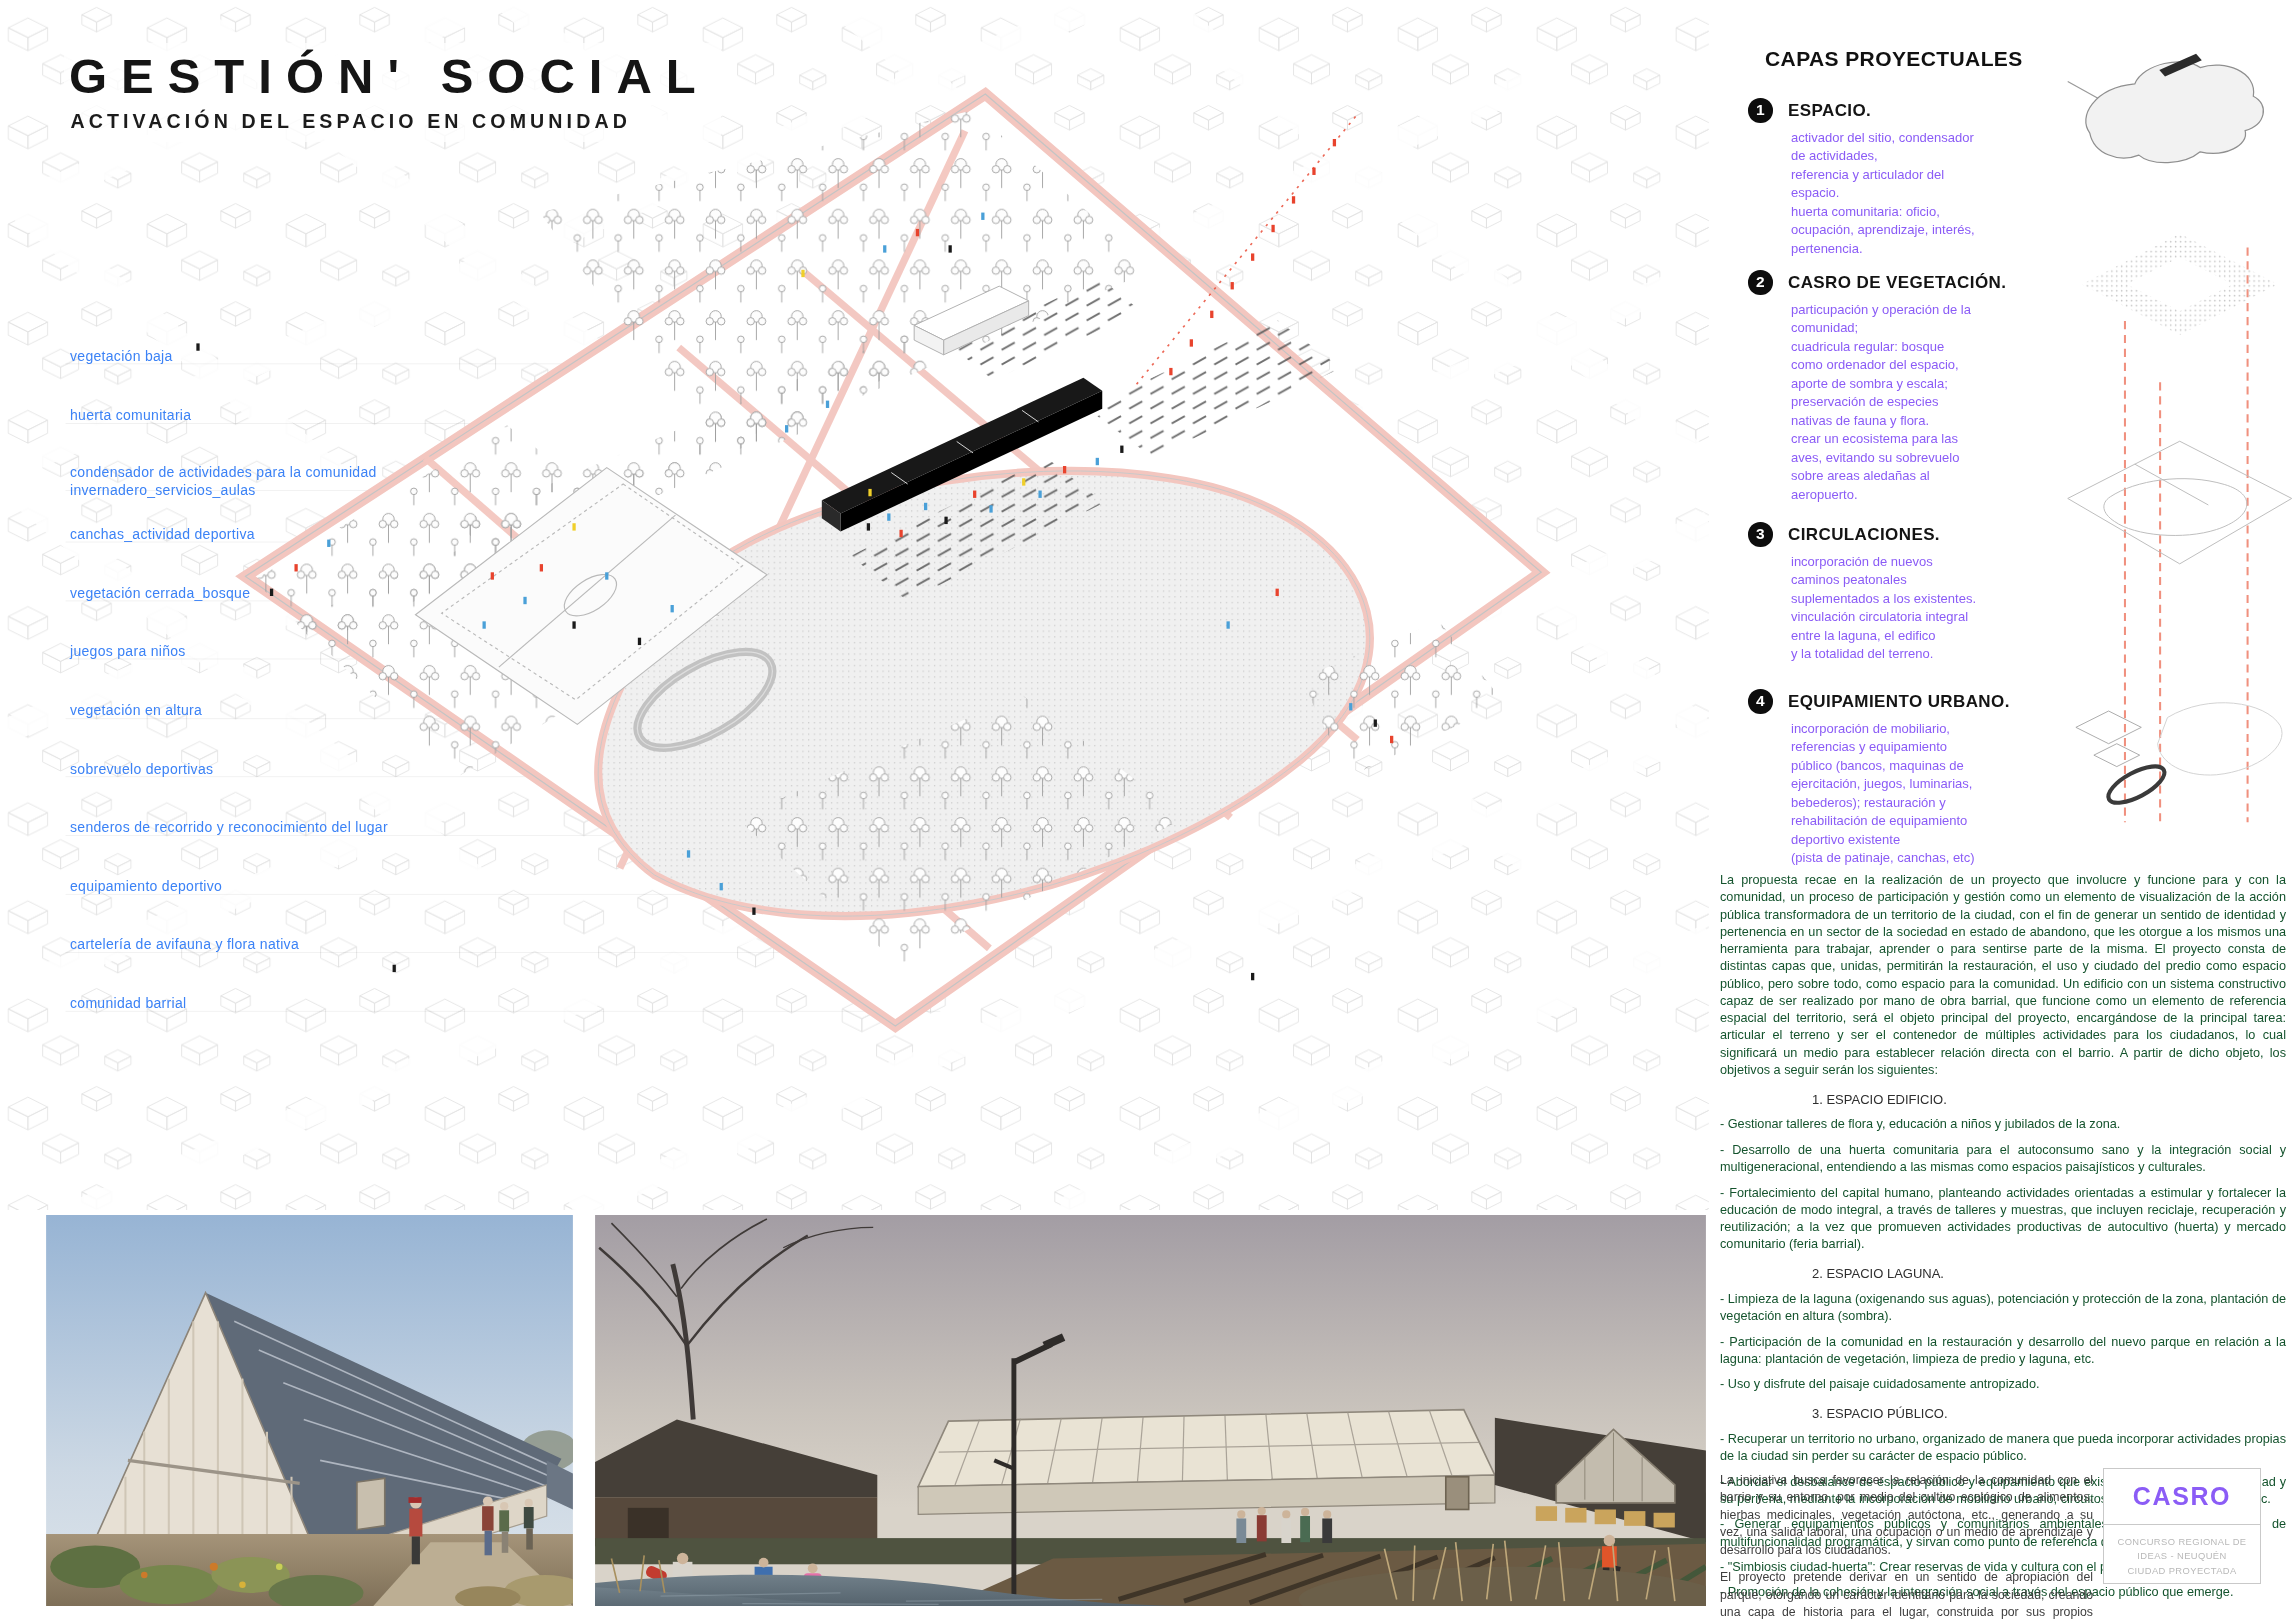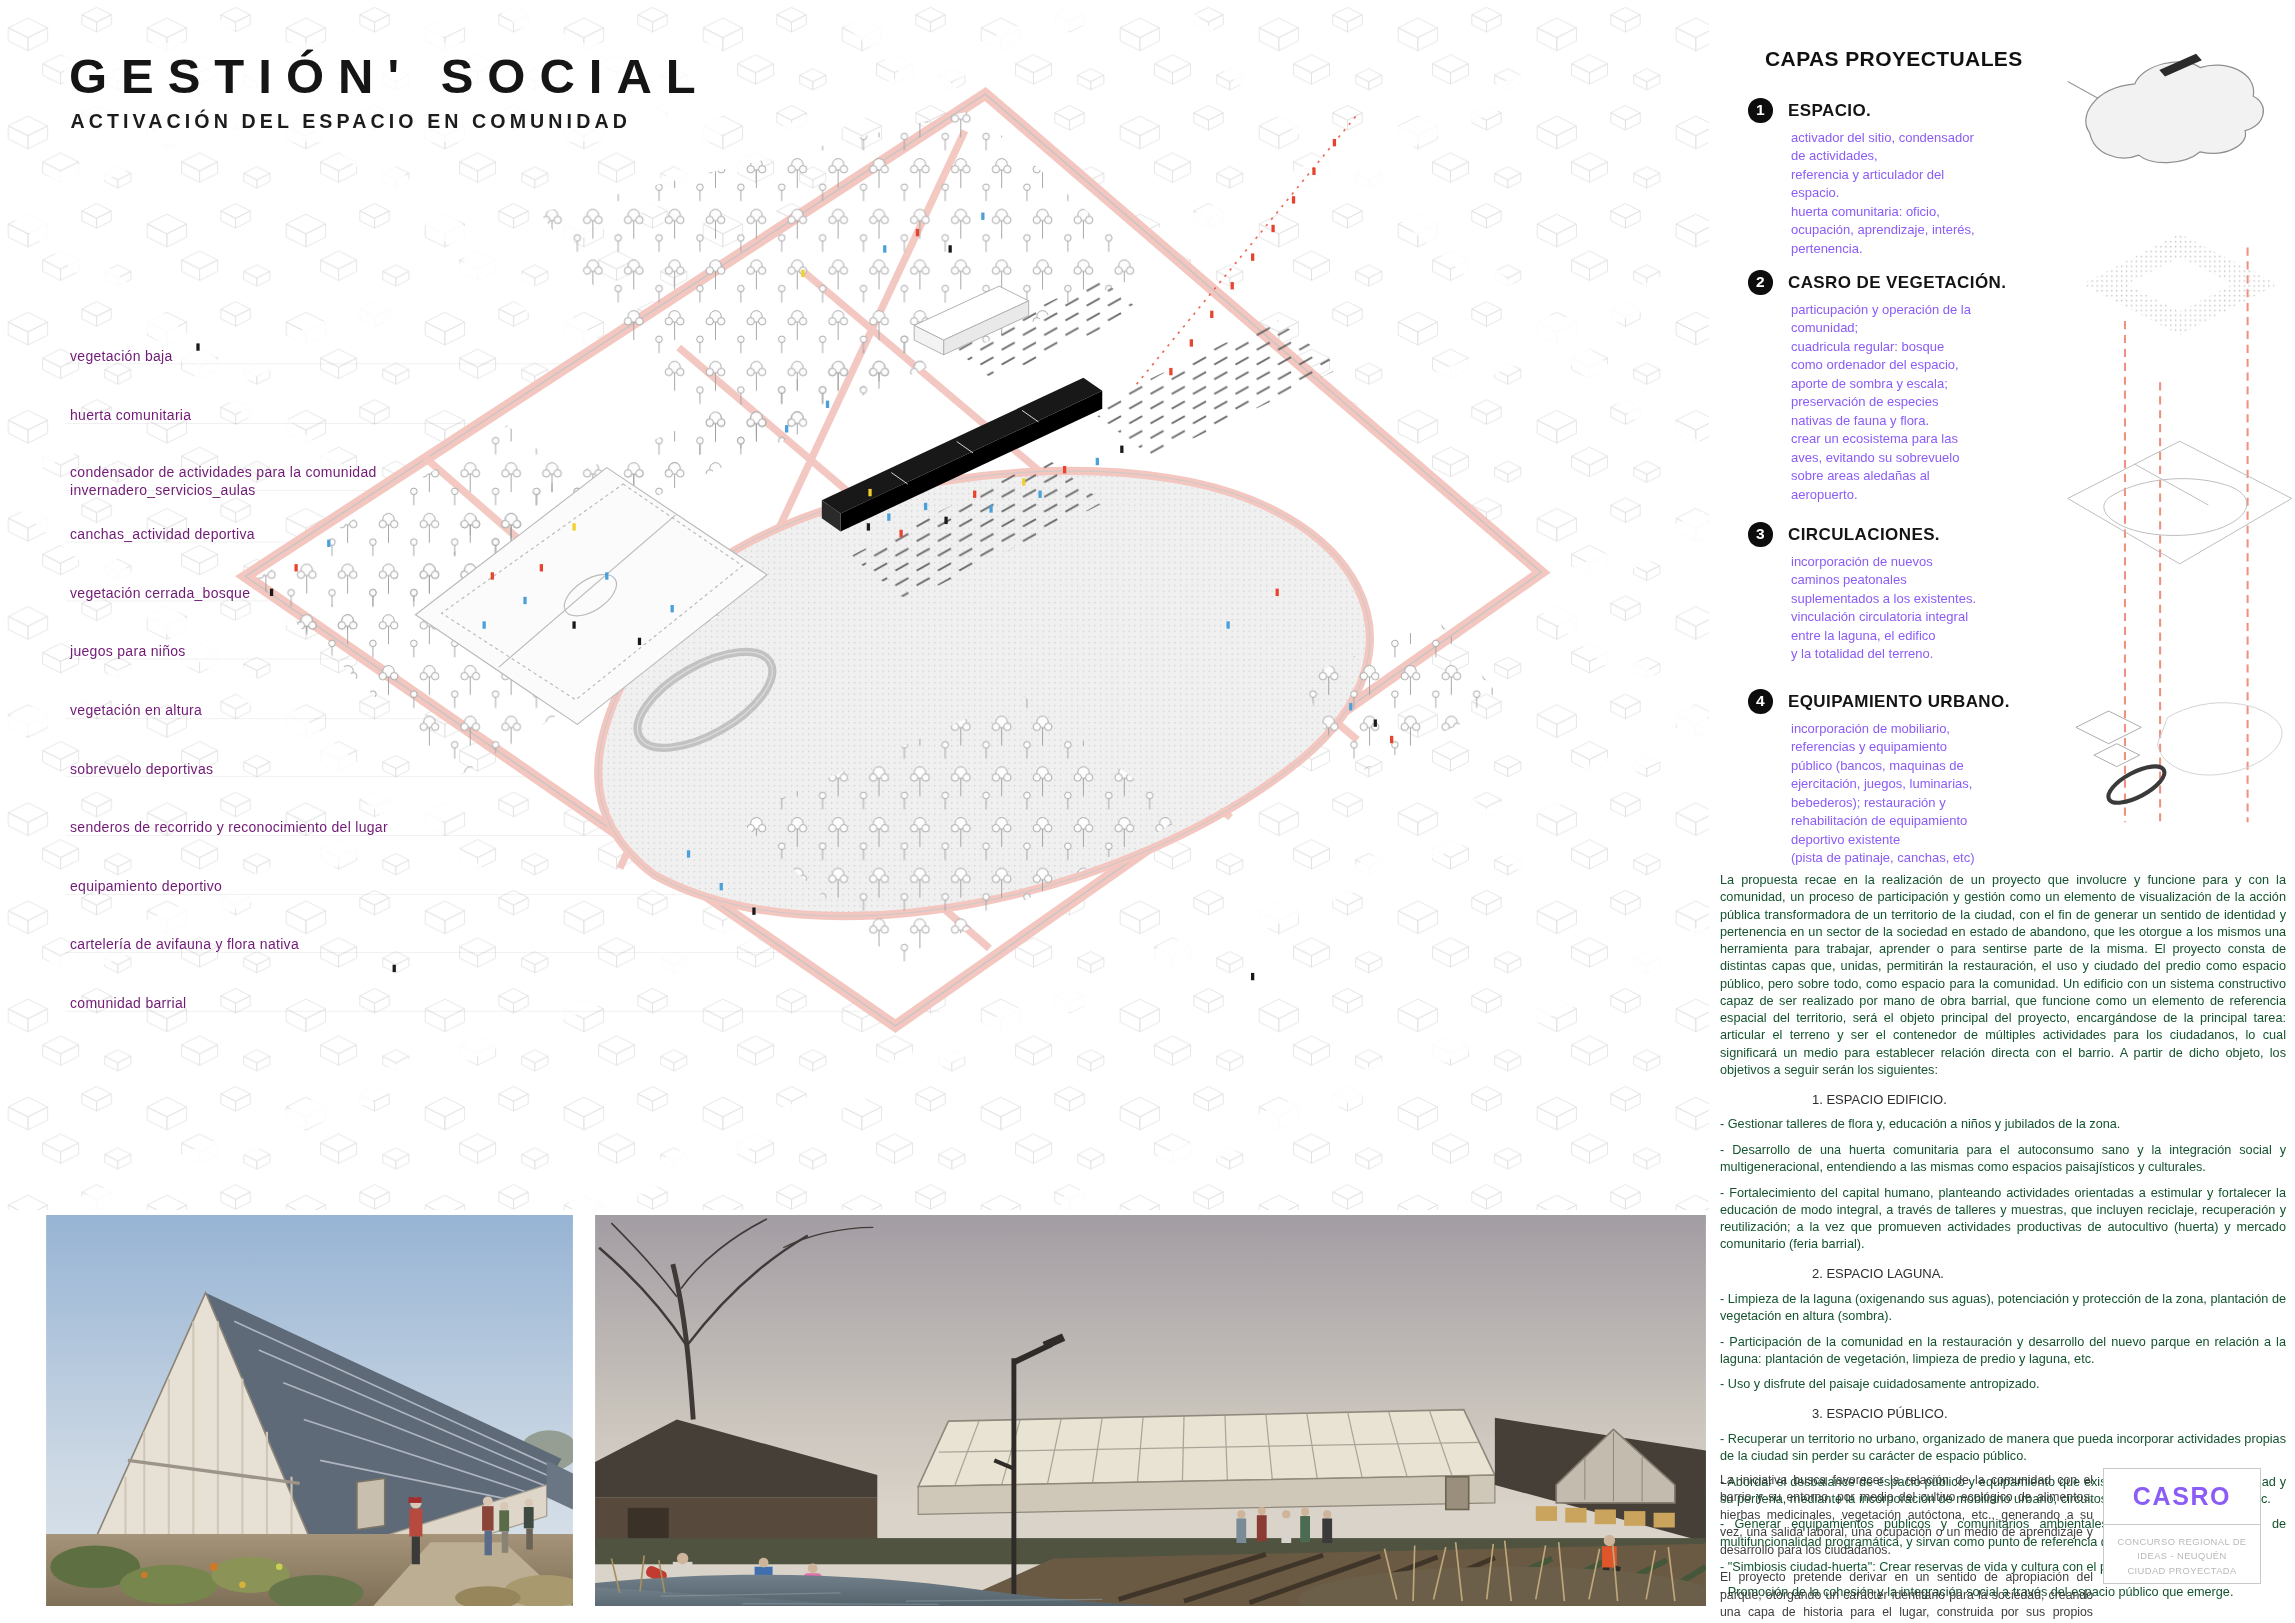--- a/index.html
+++ b/index.html
@@ -8,21 +8,21 @@
   .abs{position:absolute;}
   .prelines{white-space:pre-line;}
 
   
   .title-block{left:64px;top:43px;background:rgba(255,255,255,.78);padding:4.9px 11.4px 8.2px 4.9px;}
   .title-block h1{margin:0;font-size:49px;font-weight:700;letter-spacing:14px;color:#151515;
                   font-family:"Liberation Sans",sans-serif;}
   .title-block h2{margin:6.5px 0 0 1.6px;font-size:19.6px;font-weight:700;letter-spacing:4.1px;color:#1c1c1c;}
 
   
-  .plan-label{position:absolute;left:70px;font-size:14px;color:#701a75;letter-spacing:0.3px;width:376px;line-height:1.25;}
+  .plan-label{position:absolute;left:70px;font-size:14px;color:#3b82f6;letter-spacing:0.3px;width:376px;line-height:1.25;}
 
   
   .capas-heading{left:1765px;top:47px;font-size:21px;font-weight:700;color:#111;letter-spacing:0.4px;}
   .capa-num{position:absolute;width:24.5px;height:24.5px;border-radius:50%;background:#0d0d0d;color:#fff;
             font-size:15.5px;font-weight:700;text-align:center;line-height:24.5px;}
   .capa-title{position:absolute;font-size:17px;font-weight:700;color:#141414;letter-spacing:0.4px;}
   .capa-desc{position:absolute;font-size:13px;line-height:1.42;color:#8b5cf6;width:221px;}
 
   
   .memoria{left:1720px;top:872px;width:566px;}

